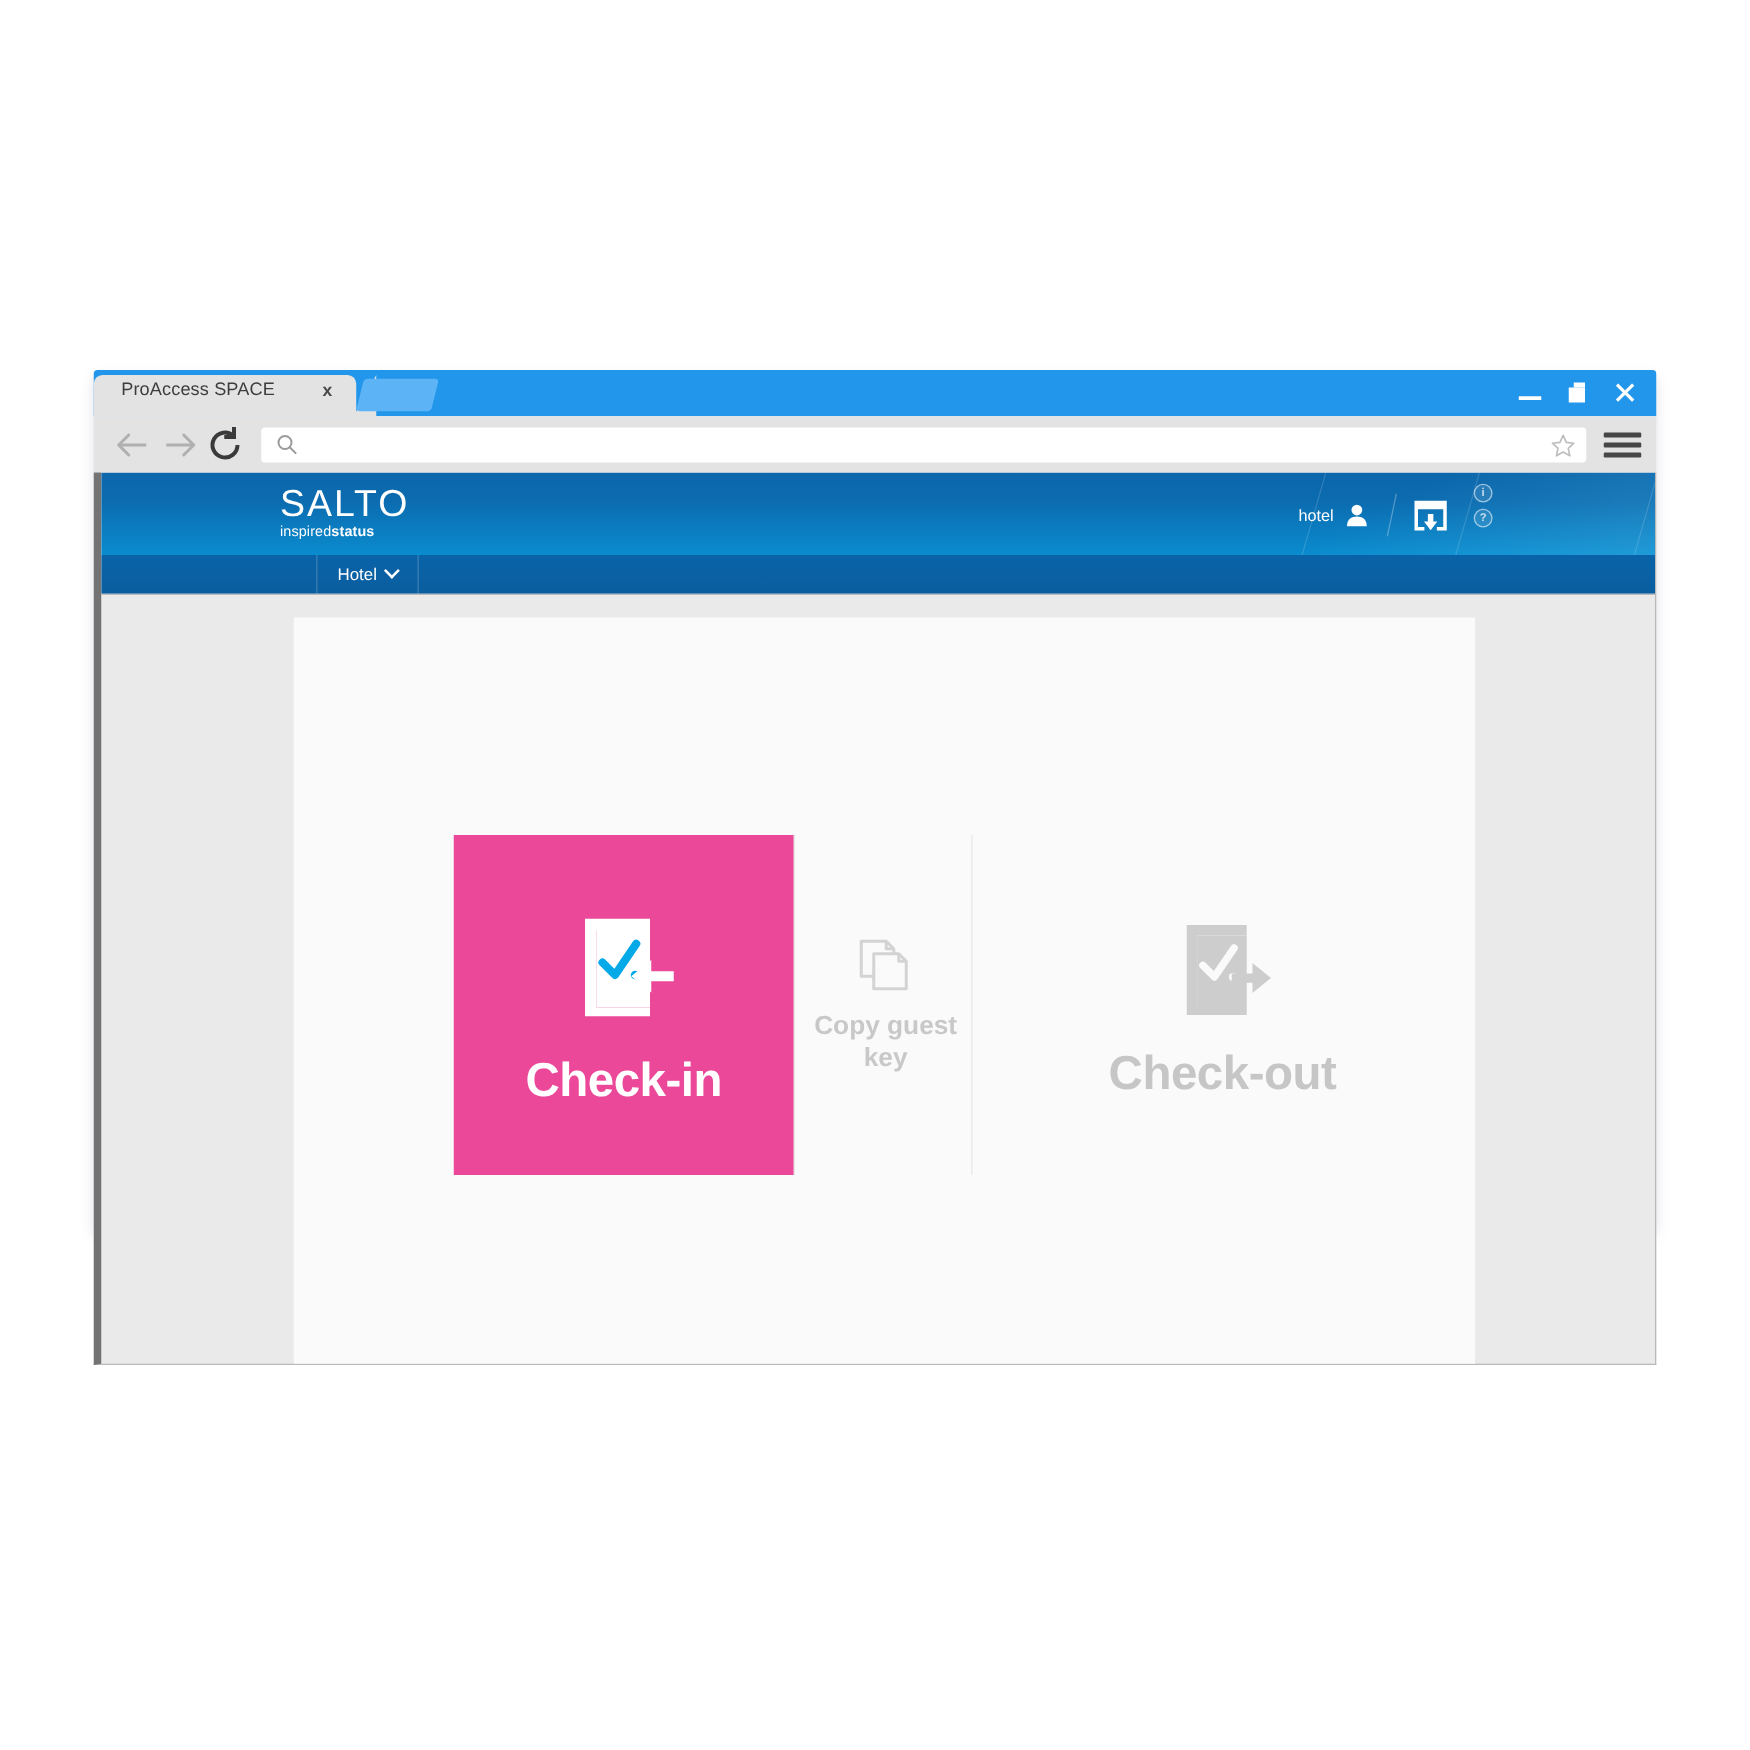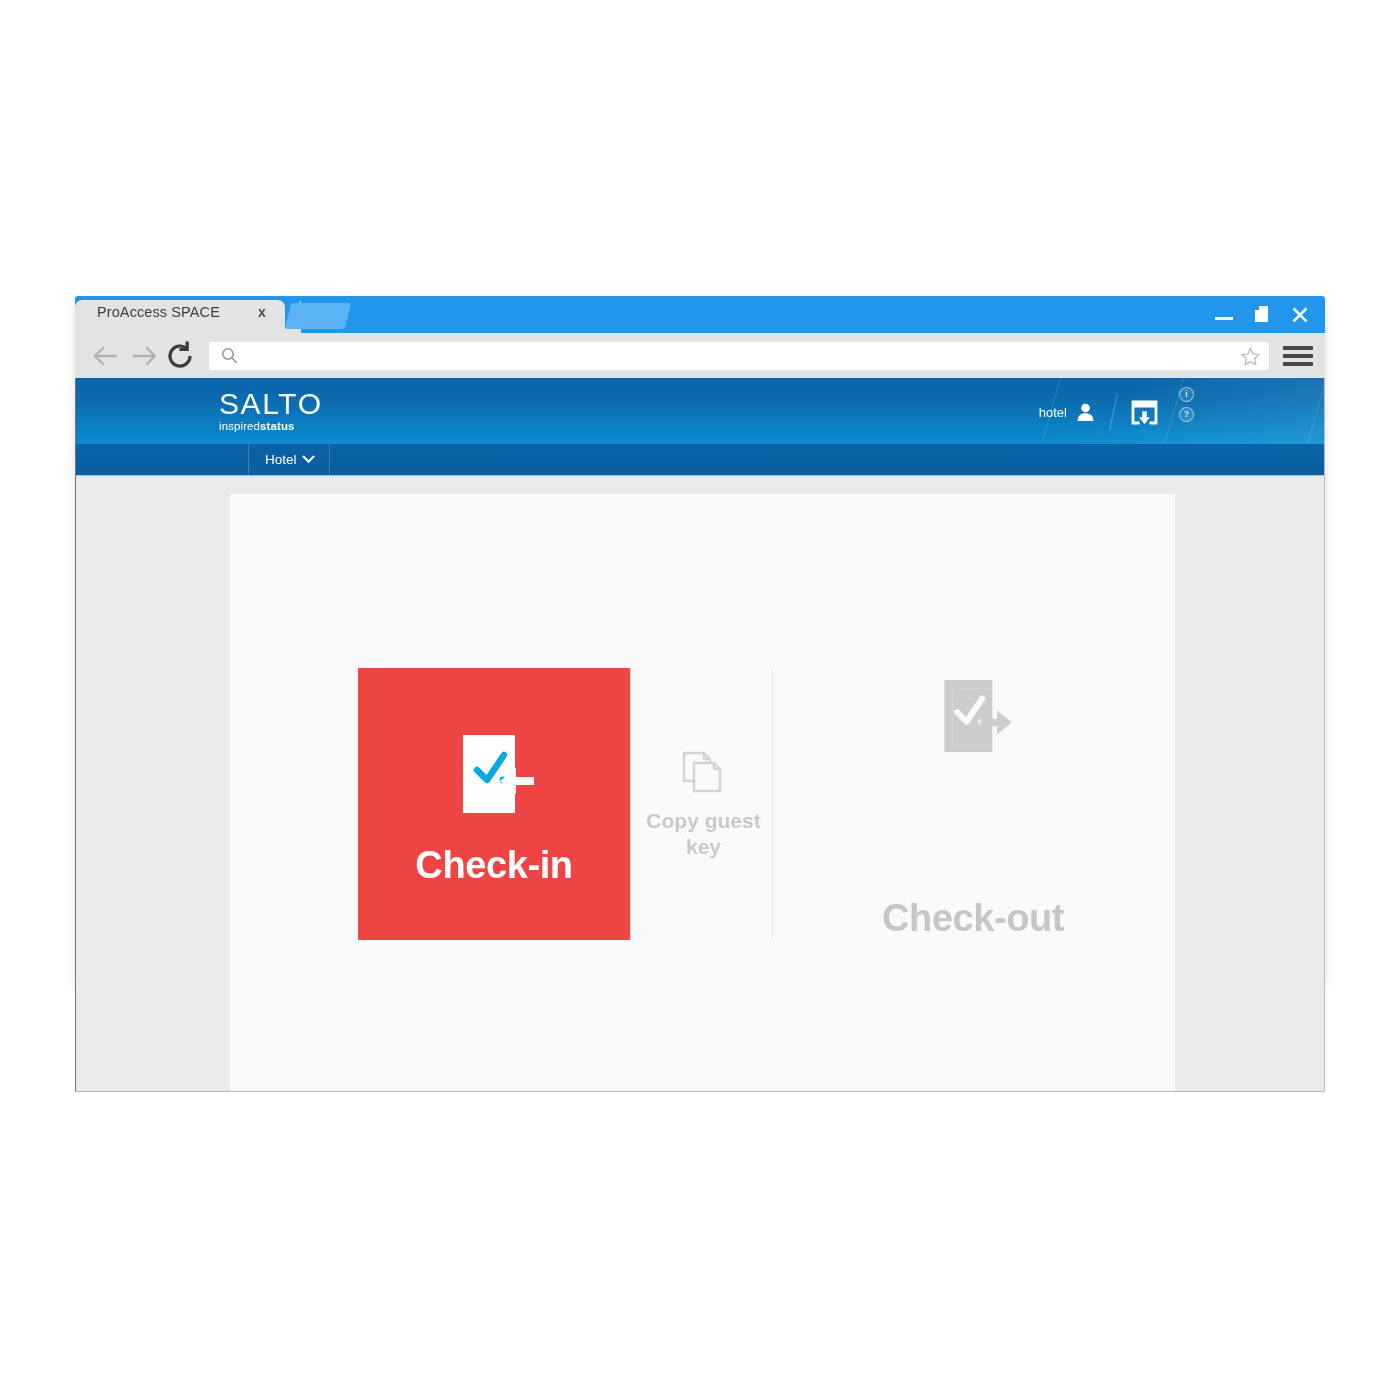--- a/index.html
+++ b/index.html
@@ -212,21 +212,21 @@
     height: 4px;
     background: #474747;
     border-radius: 1px;
   }
 
   
   .viewport {
     position: relative;
     height: 714px;
     background: #eaeaea;
-    border-left: 1px solid #737373;
+    border-left: 6px solid #737373;
     border-right: 1px solid #b9b9b9;
     border-bottom: 1px solid #b9b9b9;
     box-sizing: border-box;
     overflow: hidden;
   }
 
   
   .app-header {
     position: relative;
     height: 66px;
@@ -371,21 +371,21 @@
     position: absolute;
     left: 128px;
     top: 174px;
     display: flex;
     align-items: flex-start;
   }
 
   .tile-checkin {
     width: 272px;
     height: 272px;
-    background: #ef4444;
+    background: #ec4899;
     display: flex;
     flex-direction: column;
     align-items: center;
     justify-content: center;
     cursor: pointer;
     flex: none;
   }
   .tile-checkin .tile-label {
     color: #ffffff;
     font-size: 38px;
@@ -433,21 +433,21 @@
     display: flex;
     justify-content: center;
   }
 
   .tile-checkout {
     width: 400px;
     height: 272px;
     display: flex;
     flex-direction: column;
     align-items: center;
-    justify-content: space-between;
+    justify-content: center;
     cursor: pointer;
     flex: none;
   }
   .tile-checkout .tile-label {
     color: #c6c6c6;
     font-size: 38px;
     font-weight: bold;
     letter-spacing: -0.4px;
     margin-top: 14px;
   }

